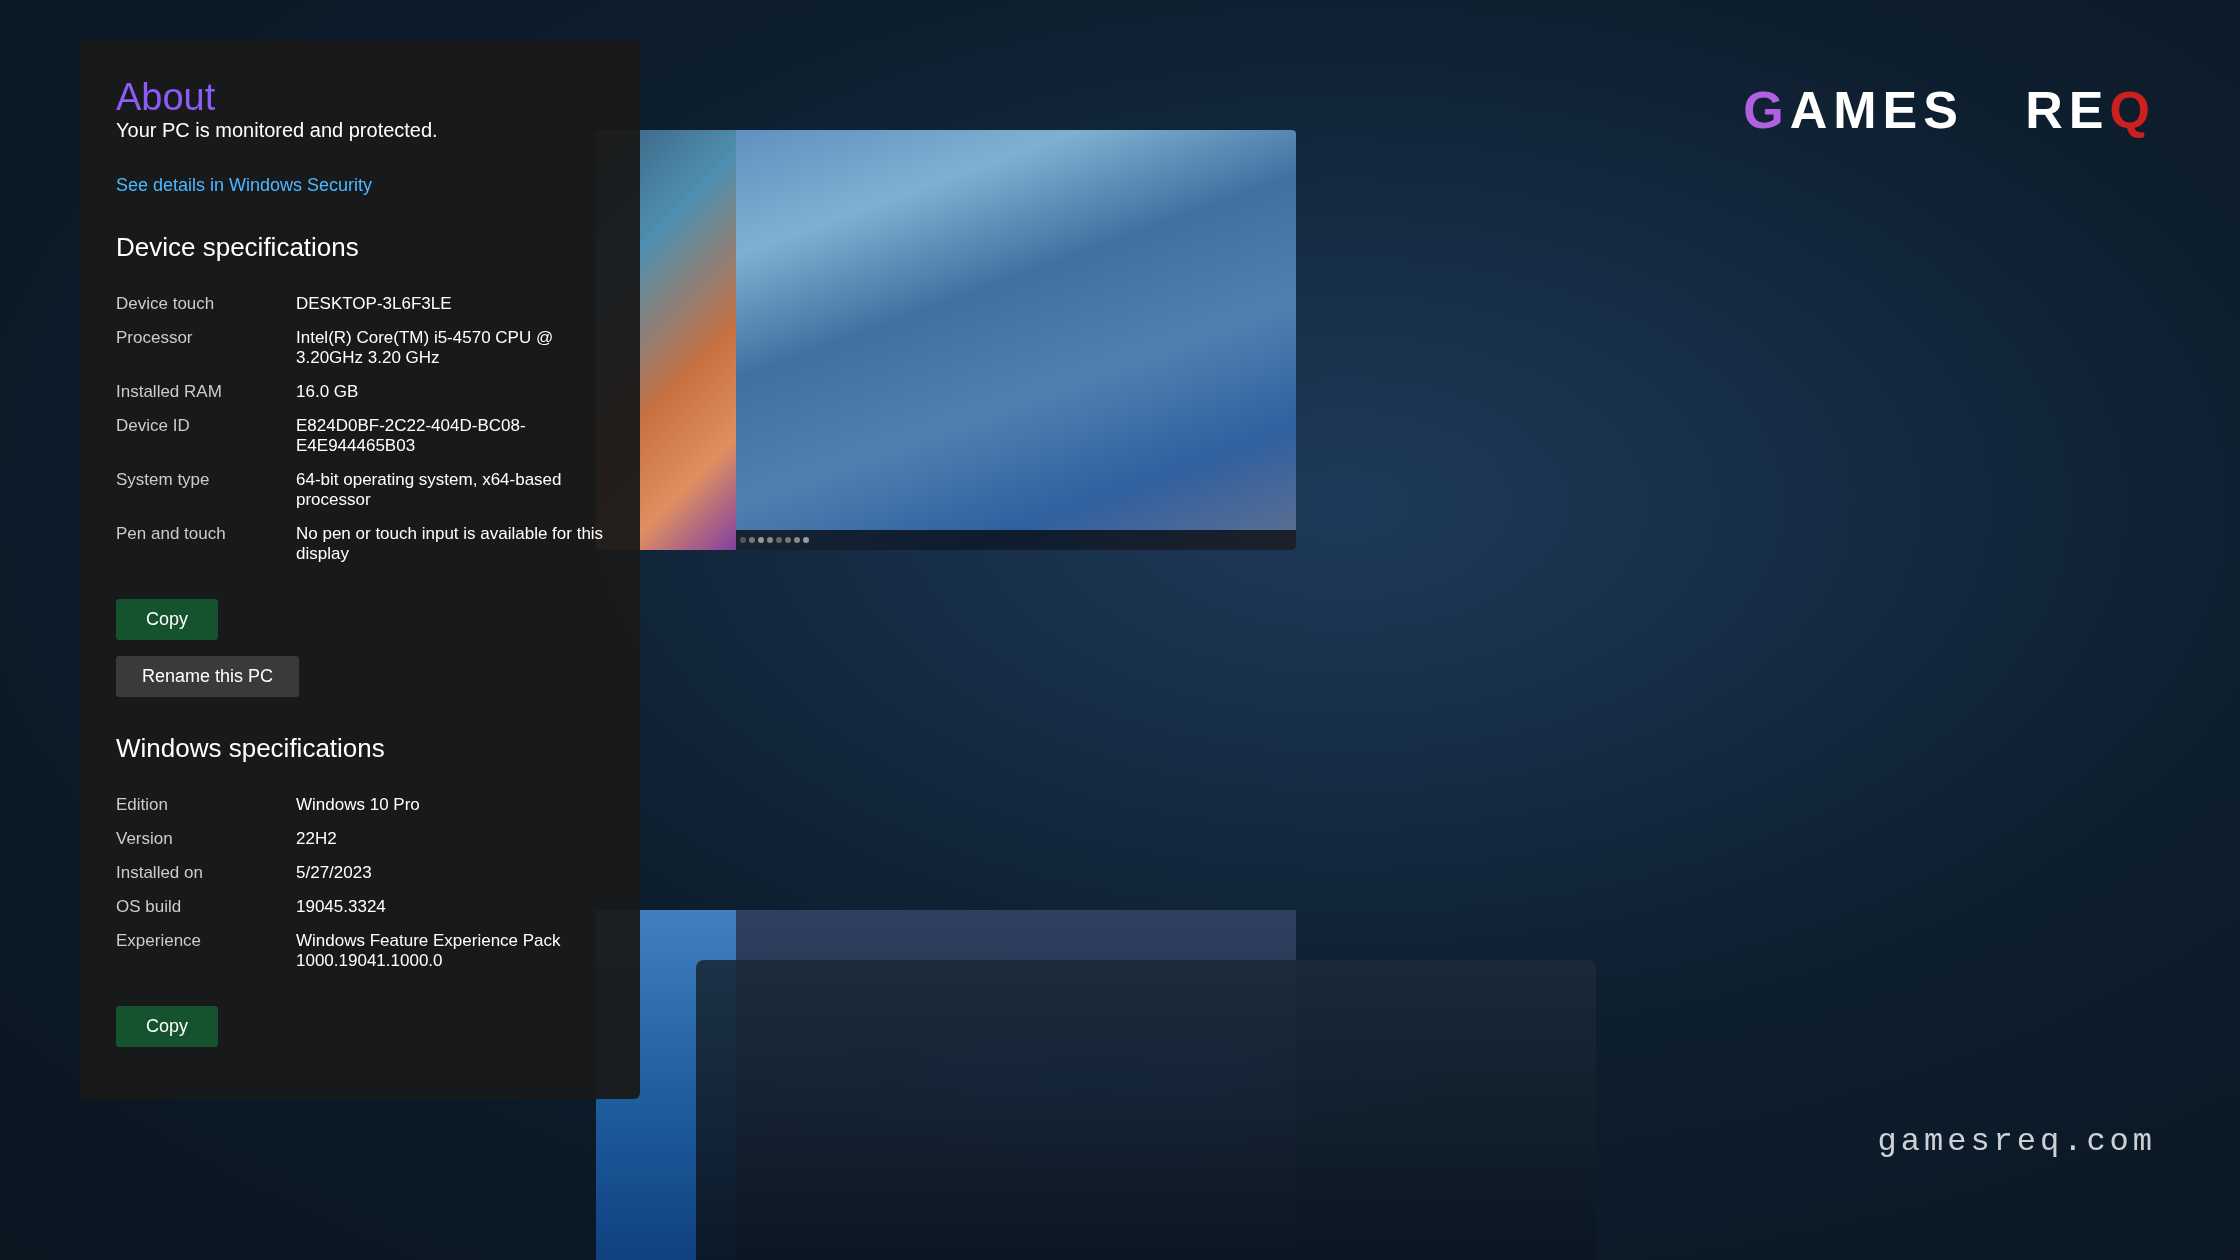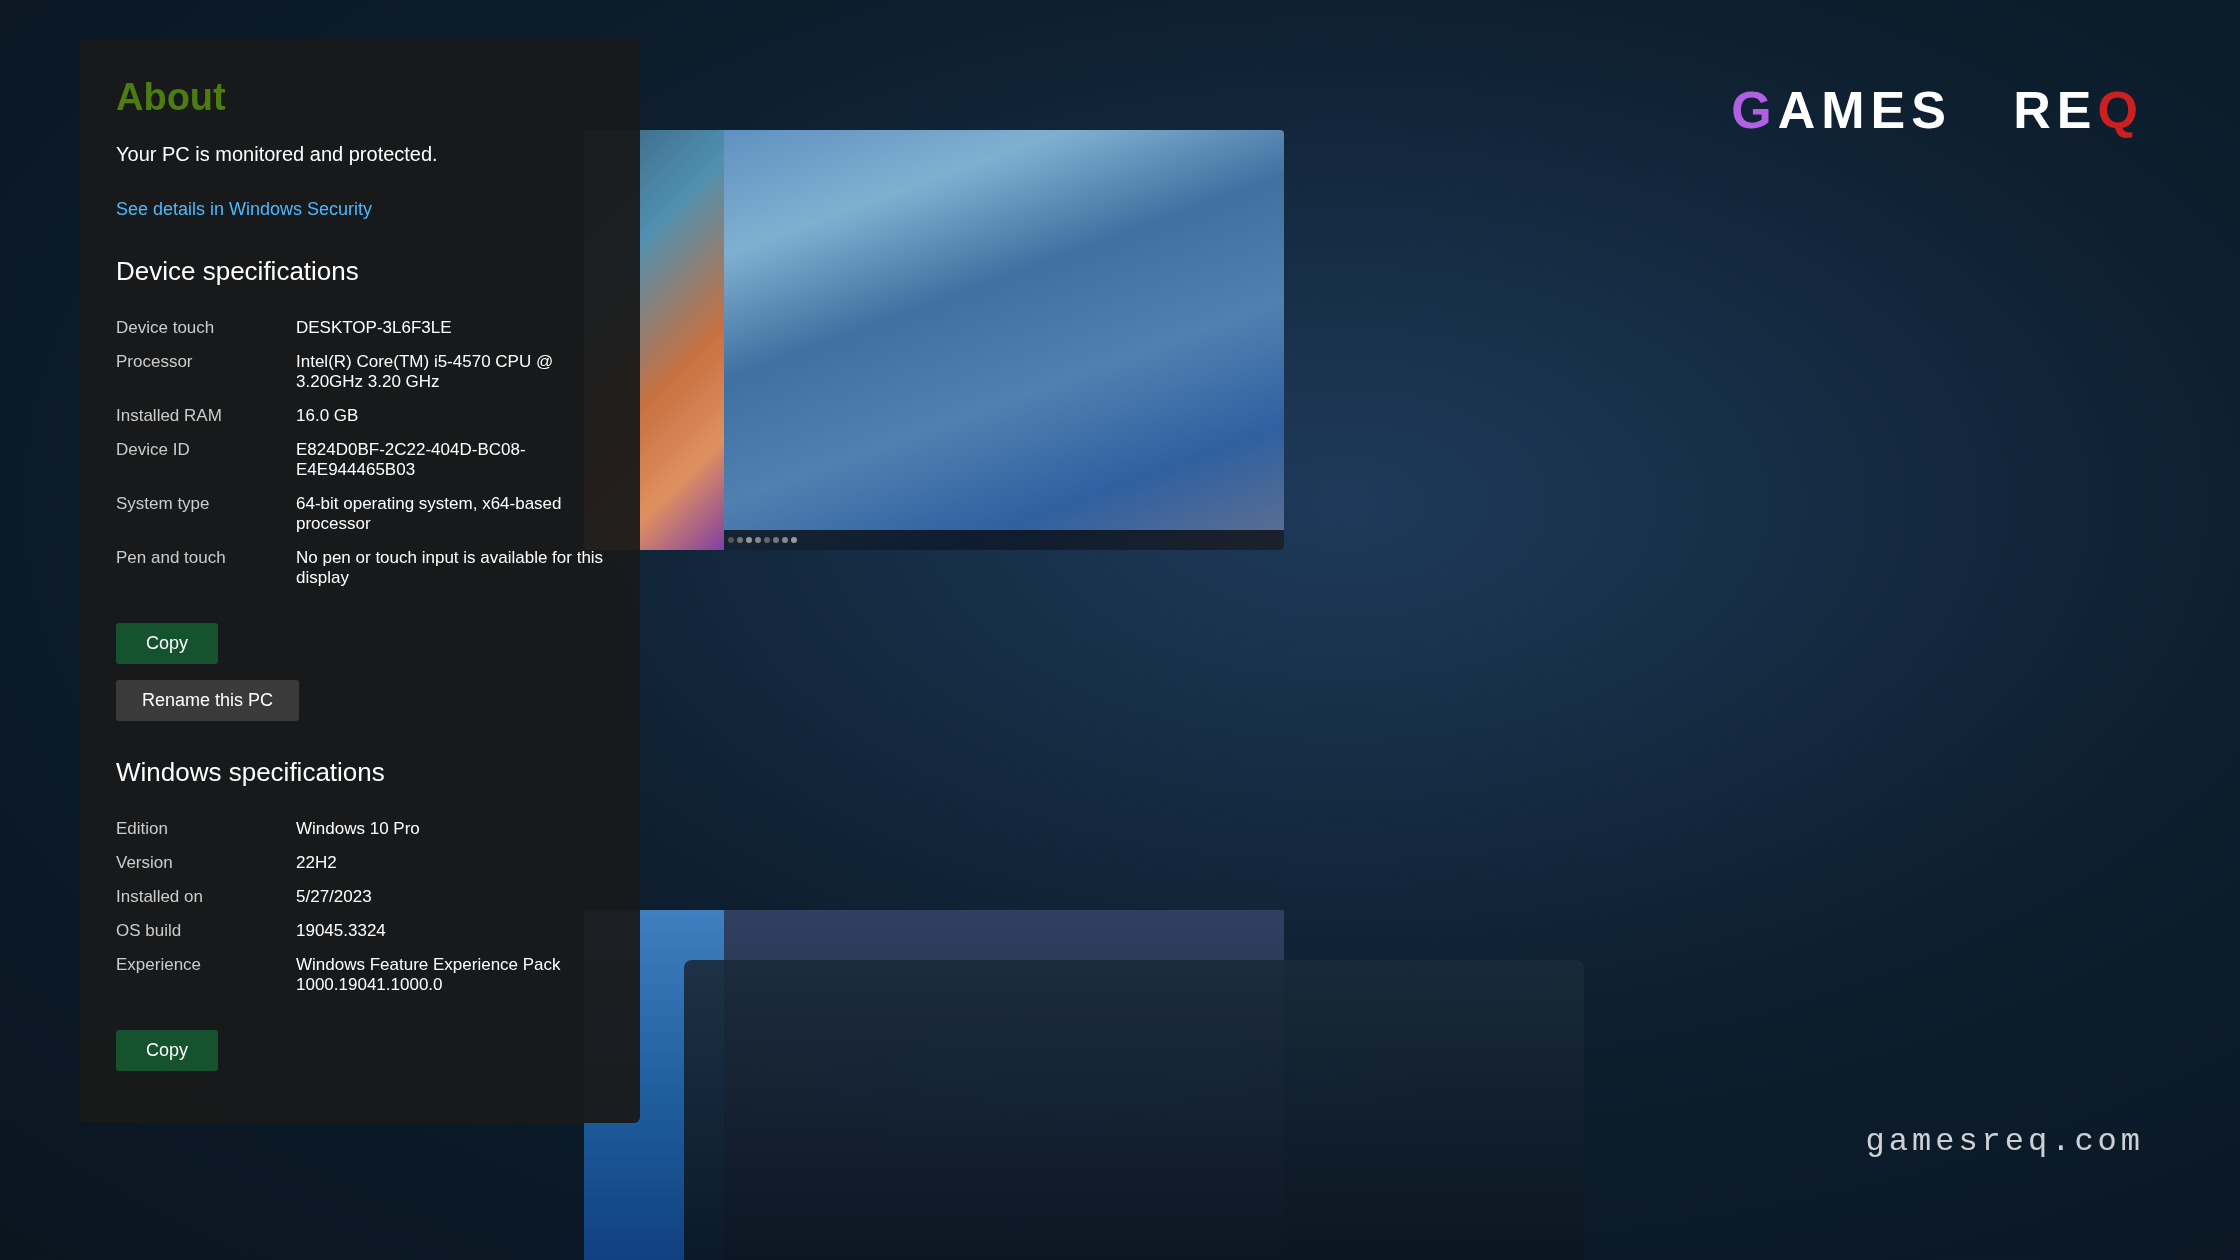--- a/index.html
+++ b/index.html
@@ -16,21 +16,21 @@
     
     .bg-overlay {
       position: absolute;
       inset: 0;
       background: radial-gradient(ellipse at 60% 40%, #1e3a5a 0%, #0d1e2e 50%, #0a1520 100%);
     }
 
     
     .right-panel {
       position: absolute;
-      right: 16px;
+      right: 4px;
       top: 0;
       width: 1640px;
       height: 1260px;
       overflow: hidden;
     }
 
     
     .monitor-area {
       position: absolute;
       top: 130px;
@@ -168,23 +168,22 @@
       width: 560px;
       min-height: 800px;
       background: rgba(25, 25, 25, 0.95);
       border-radius: 6px;
       padding: 36px 36px;
       color: white;
     }
 
     .panel-title {
       font-size: 38px;
-      font-weight: 700;
-      color: #4d7c0f;
-      margin-bottom: 24px;
+      font-weight: 400;
+      color: #8b5cf6;
     }
 
     .protection-text {
       font-size: 20px;
       color: white;
       margin-bottom: 10px;
     }
 
     .link-text {
       font-size: 18px;

